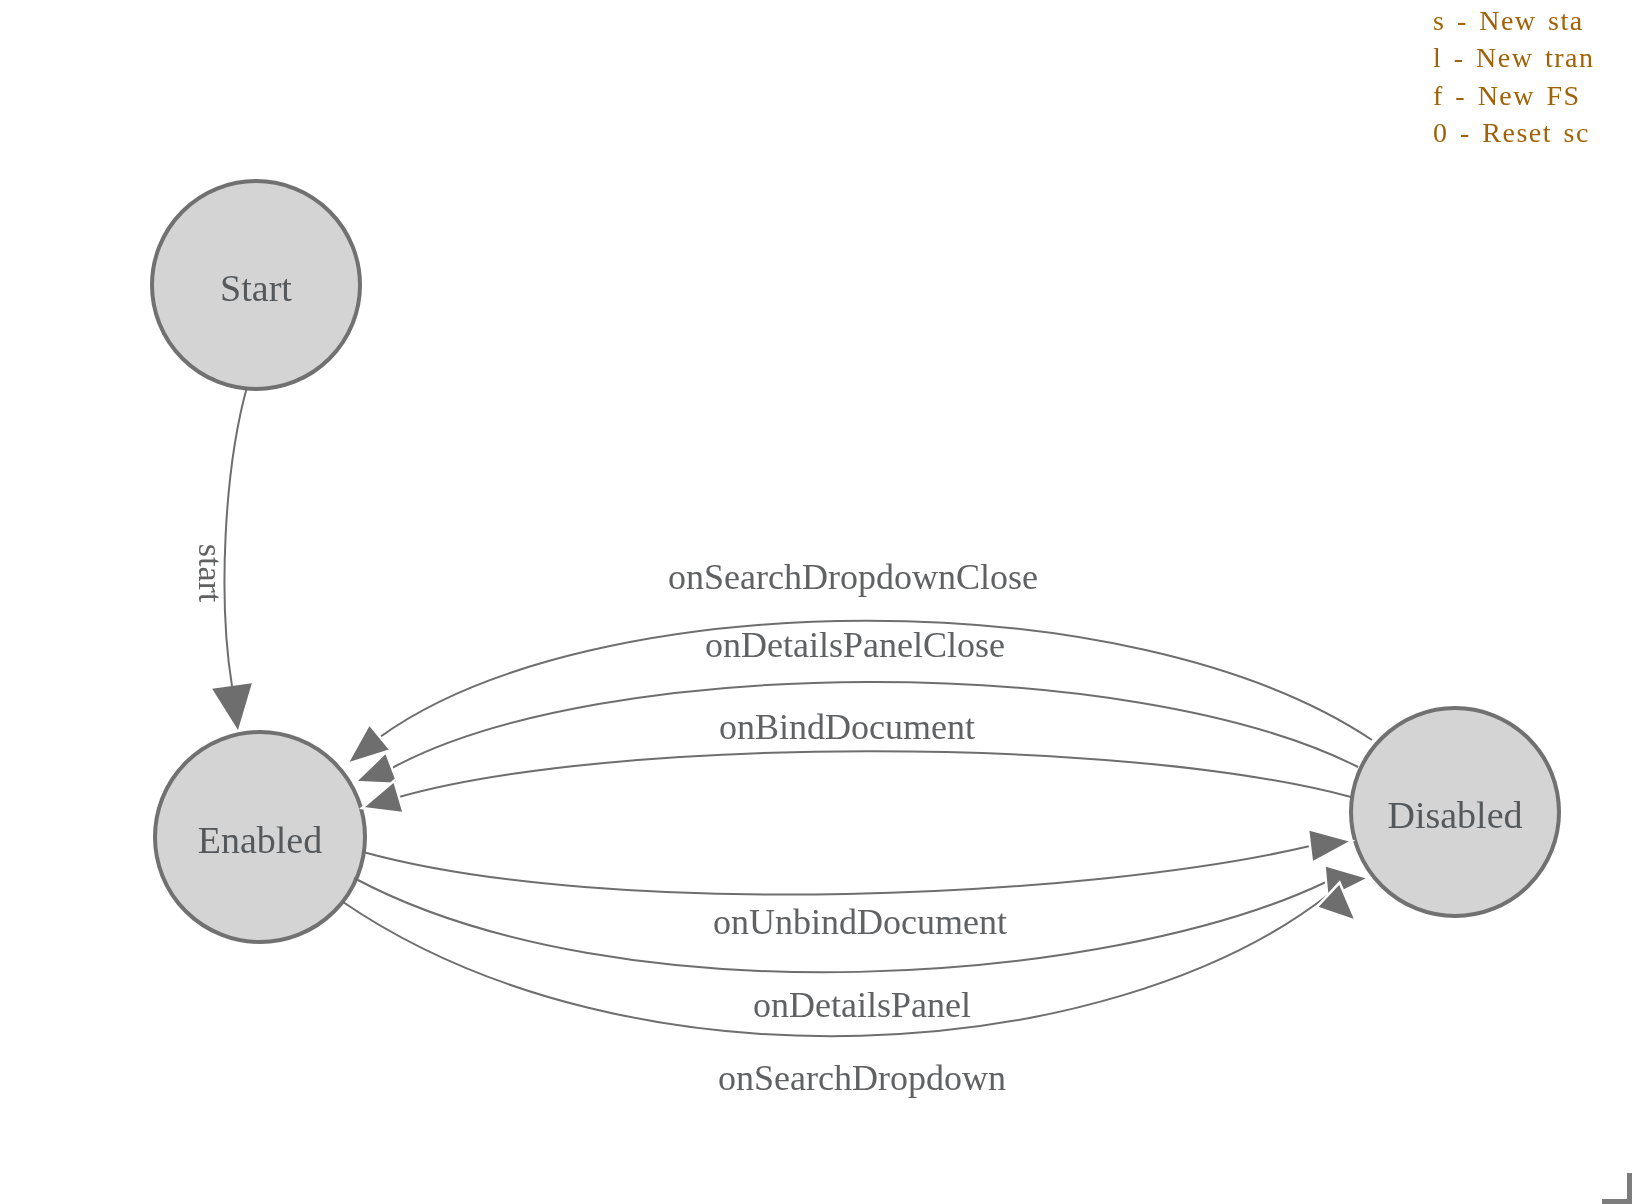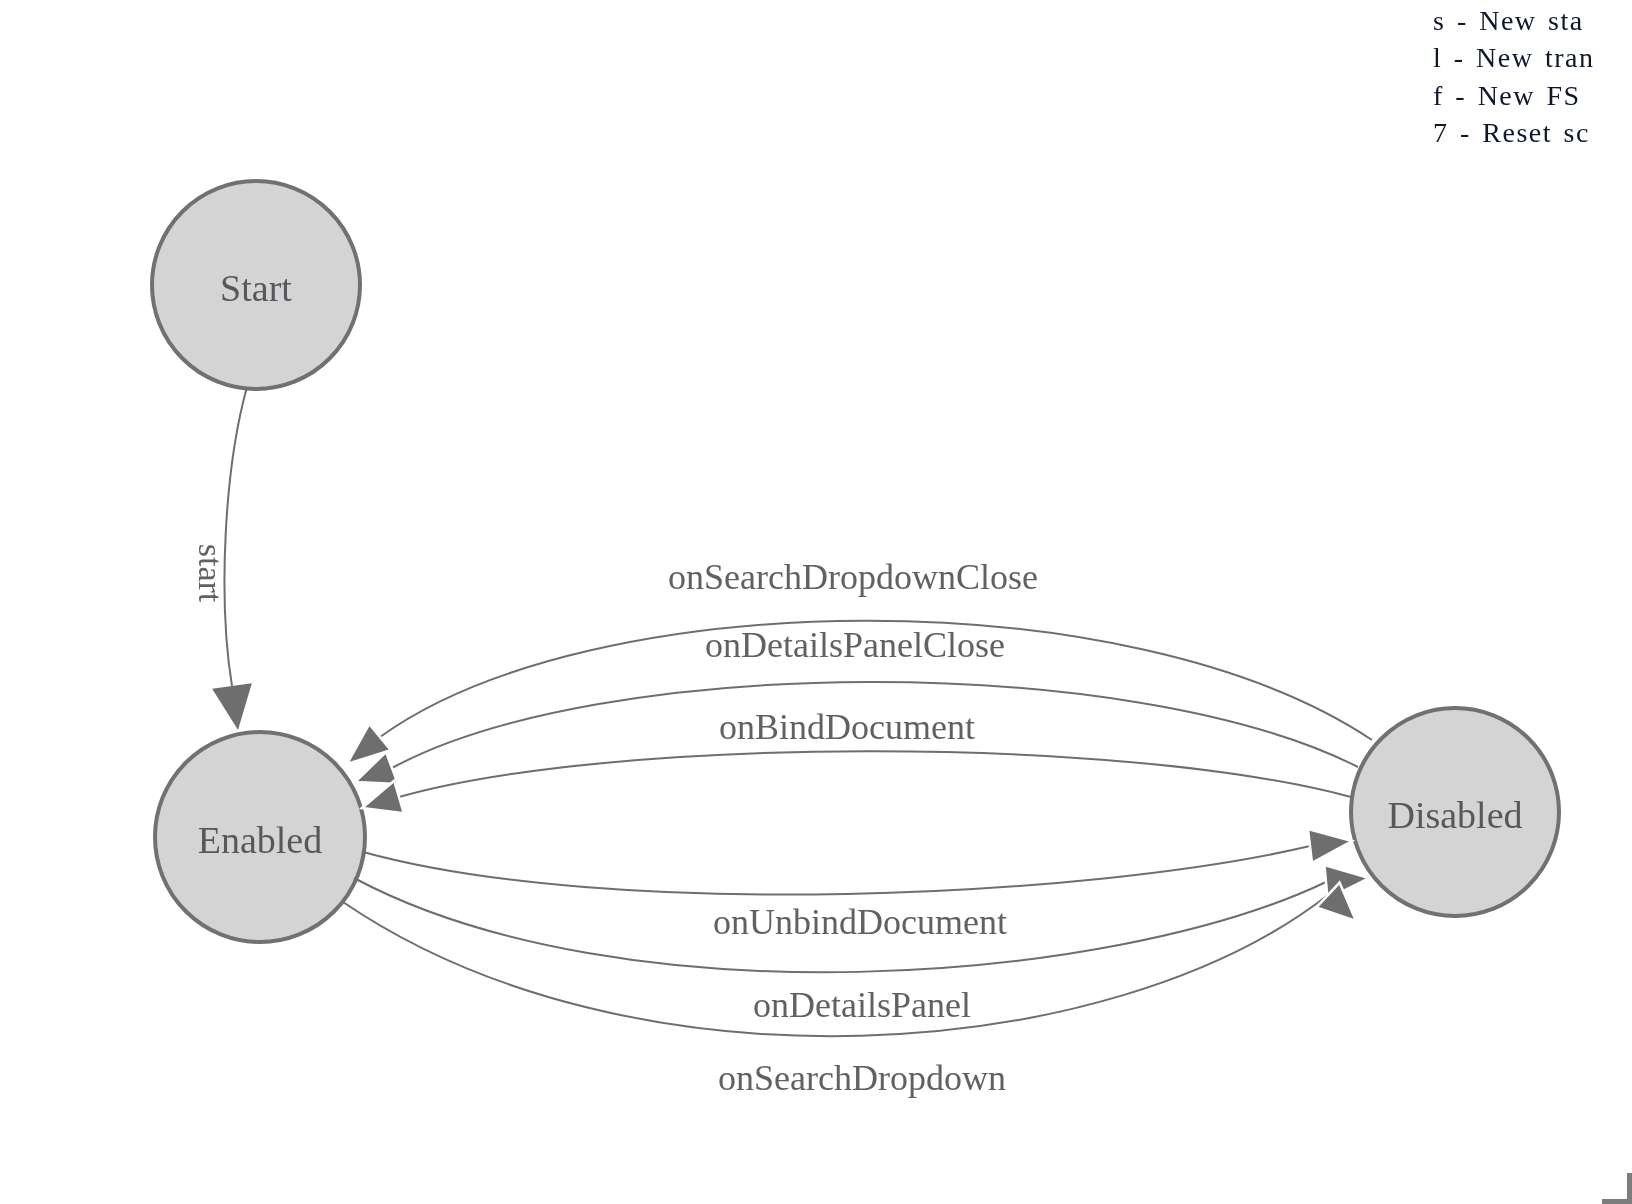--- a/index.html
+++ b/index.html
@@ -6,21 +6,21 @@
   html,body{margin:0;padding:0;}
   body{
     width:1632px;height:1204px;overflow:hidden;position:relative;
     background:#ffffff;font-family:"Liberation Serif", serif;
   }
   #stage{position:absolute;left:0;top:0;}
   svg text{font-family:"Liberation Serif", serif;}
   .legend{
     position:absolute;left:1433px;top:2px;
     font-size:28px;line-height:37.3px;letter-spacing:1.5px;word-spacing:3px;
-    color:#0f172a;white-space:nowrap;
+    color:#a16207;white-space:nowrap;
   }
   .legend div{height:37.3px;}
 </style>
 </head>
 <body>
 
 <svg id="stage" width="1632" height="1204" viewBox="0 0 1632 1204" style="background: rgb(255, 255, 255);">
     <g>
       <circle cx="256" cy="285" r="104" fill="#d4d4d4" stroke="#717171" stroke-width="4"></circle>
       <text x="256" y="292" text-anchor="middle" dominant-baseline="middle" font-size="38" fill="#56595c">Start</text>
@@ -71,14 +71,14 @@
     <g>
       <rect x="1627" y="1173" width="5" height="31" fill="#7d7d7d"></rect>
       <rect x="1602" y="1199" width="30" height="5" fill="#7d7d7d"></rect>
     </g>
   </svg>
 
 <div class="legend">
   <div>s - New sta</div>
   <div>l - New tran</div>
   <div>f - New FS</div>
-  <div>7 - Reset sc</div>
+  <div>0 - Reset sc</div>
 </div>
 
 </body></html>

